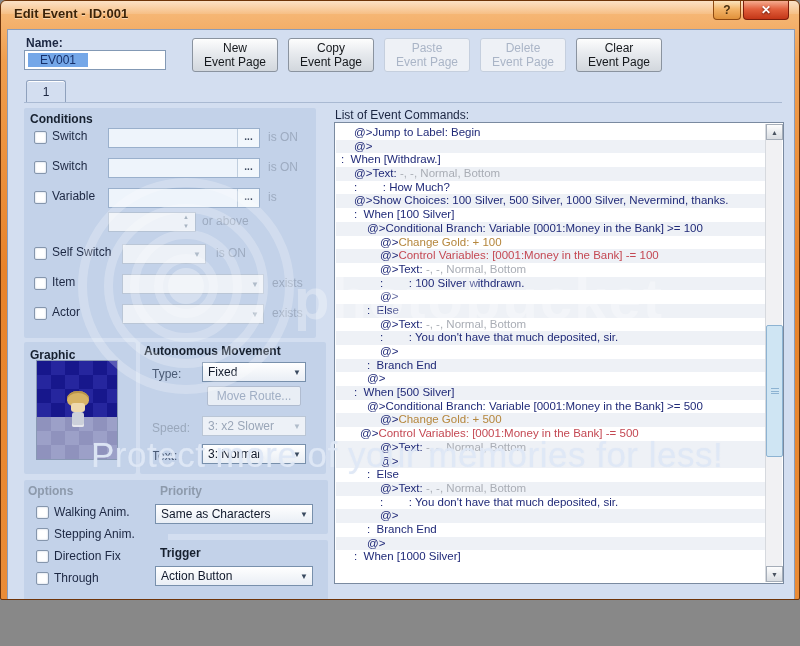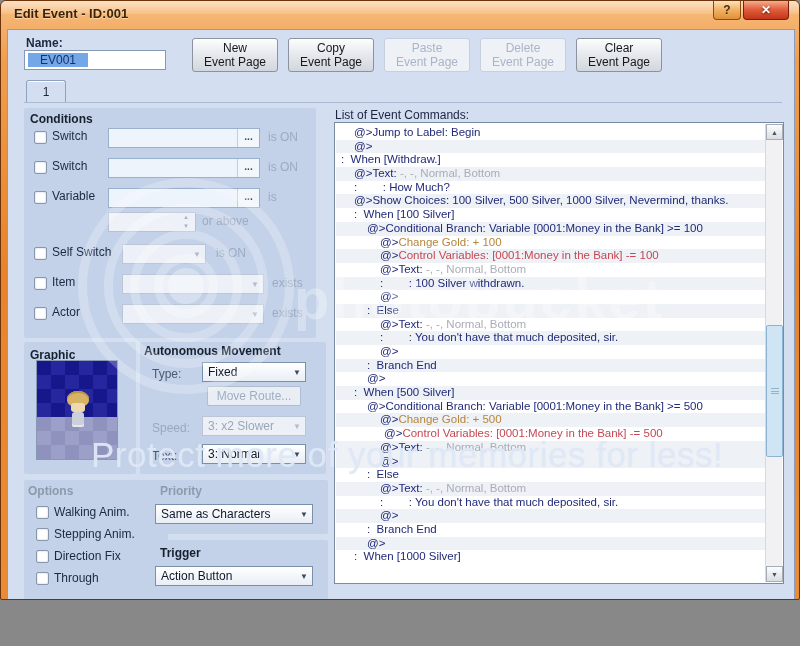--- a/index.html
+++ b/index.html
@@ -319,21 +319,21 @@
           <div class="cmdrow" style="padding-left: 44px;"><span class="c">@&gt;</span></div>
           <div class="cmdrow stripe" style="padding-left: 31px;"><span class="c">:  Else</span></div>
           <div class="cmdrow" style="padding-left: 44px;"><span class="c">@&gt;Text:</span><span class="p"> -, -, Normal, Bottom</span></div>
           <div class="cmdrow stripe" style="padding-left: 44px;"><span class="c">:        : You don't have that much deposited, sir.</span></div>
           <div class="cmdrow" style="padding-left: 44px;"><span class="c">@&gt;</span></div>
           <div class="cmdrow stripe" style="padding-left: 31px;"><span class="c">:  Branch End</span></div>
           <div class="cmdrow" style="padding-left: 31px;"><span class="c">@&gt;</span></div>
           <div class="cmdrow stripe" style="padding-left: 18px;"><span class="c">:  When [500 Silver]</span></div>
           <div class="cmdrow" style="padding-left: 31px;"><span class="c">@&gt;Conditional Branch: Variable [0001:Money in the Bank] &gt;= 500</span></div>
           <div class="cmdrow stripe" style="padding-left: 44px;"><span class="c">@&gt;</span><span class="g">Change Gold: + 500</span></div>
-          <div class="cmdrow" style="padding-left: 48px;"><span class="c">@&gt;</span><span class="r">Control Variables: [0001:Money in the Bank] -= 500</span></div>
+          <div class="cmdrow" style="padding-left: 24px;"><span class="c">@&gt;</span><span class="r">Control Variables: [0001:Money in the Bank] -= 500</span></div>
           <div class="cmdrow stripe" style="padding-left: 44px;"><span class="c">@&gt;Text:</span><span class="p"> -, -, Normal, Bottom</span></div>
           <div class="cmdrow stripe" style="padding-left: 44px;"><span class="c">@&gt;</span></div>
           <div class="cmdrow" style="padding-left: 31px;"><span class="c">:  Else</span></div>
           <div class="cmdrow stripe" style="padding-left: 44px;"><span class="c">@&gt;Text:</span><span class="p"> -, -, Normal, Bottom</span></div>
           <div class="cmdrow" style="padding-left: 44px;"><span class="c">:        : You don't have that much deposited, sir.</span></div>
           <div class="cmdrow stripe" style="padding-left: 44px;"><span class="c">@&gt;</span></div>
           <div class="cmdrow" style="padding-left: 31px;"><span class="c">:  Branch End</span></div>
           <div class="cmdrow stripe" style="padding-left: 31px;"><span class="c">@&gt;</span></div>
           <div class="cmdrow" style="padding-left: 18px;"><span class="c">:  When [1000 Silver]</span></div>
         </div>

